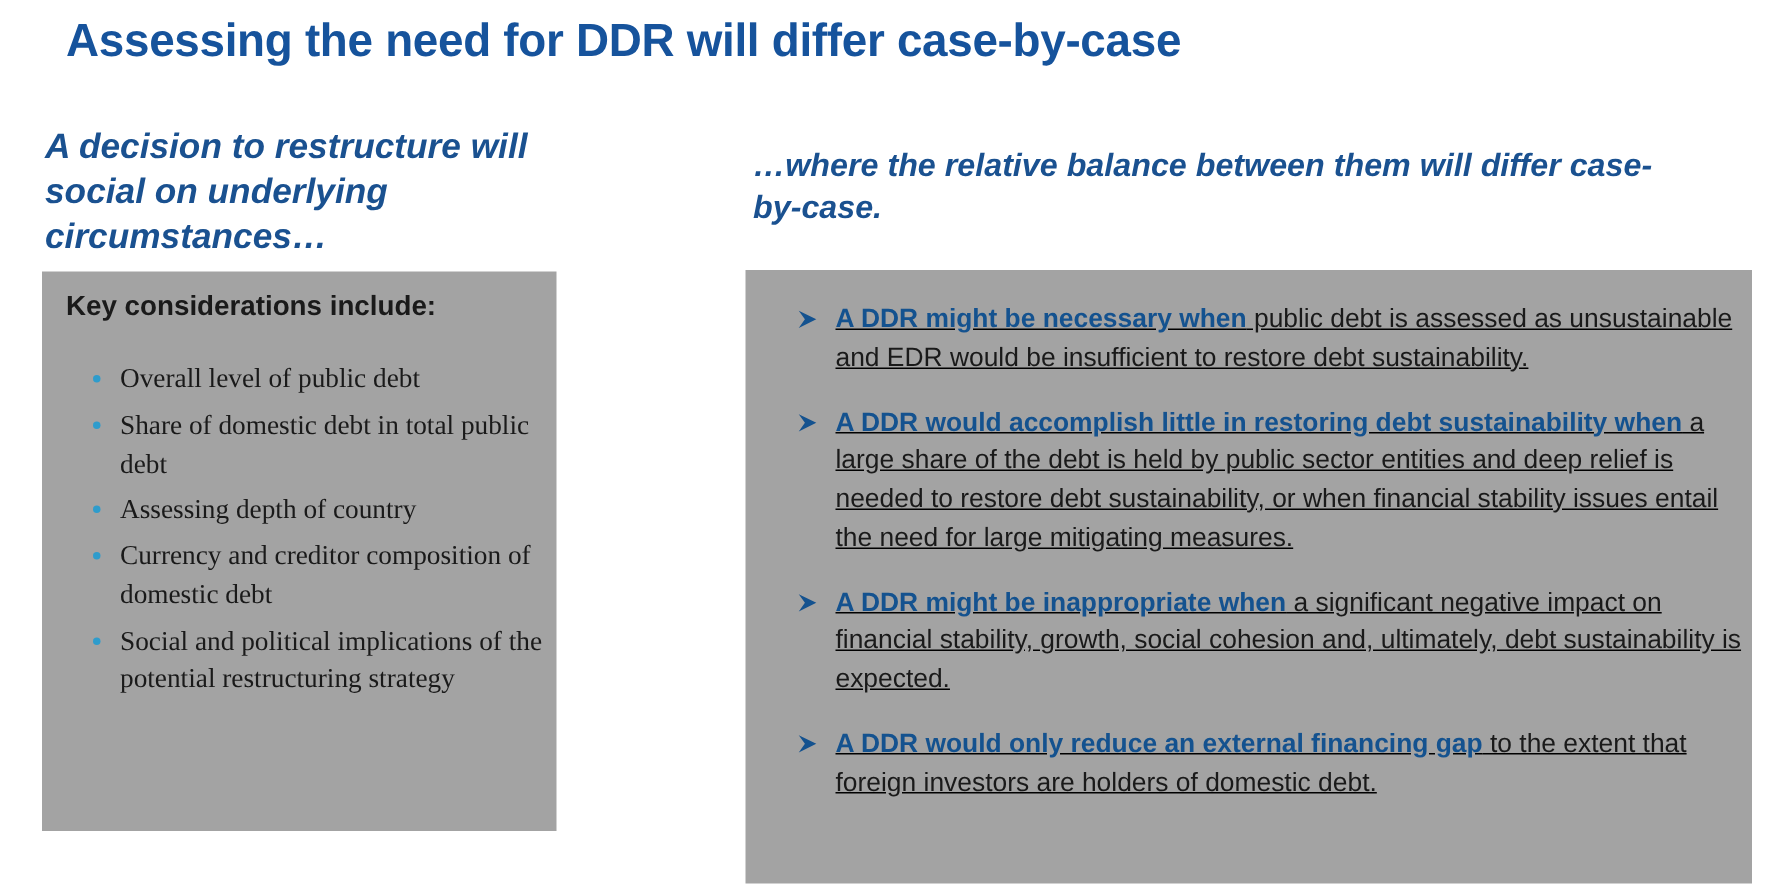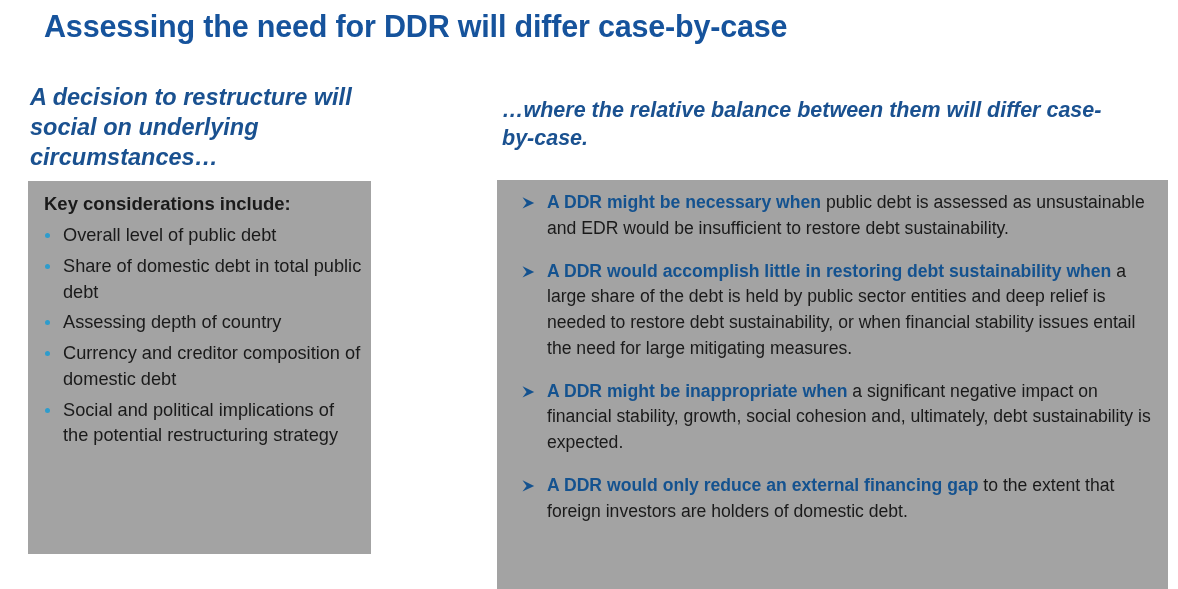--- a/index.html
+++ b/index.html
@@ -80,22 +80,23 @@
     font-weight: bold;
     color: #1a1a1a;
     white-space: nowrap;
   }
   .dot-list {
     position: absolute;
     left: 12px;
     top: 42px;
     width: 322px;
     list-style: none;
-    margin: 0;
+    margin: 17px;
     padding: 0;
+    font-family: Liberation Serif, serif;
   }
   .dot-list li {
     position: relative;
     padding-left: 23px;
     margin-bottom: 5px;
     font-size: 18.2px;
     line-height: 1.415;
     color: #1a1a1a;
   }
   .dot-list li .dot {
@@ -108,22 +109,23 @@
     background: #2e9ccc;
   }
 
   
   .arrow-list {
     position: absolute;
     left: 12px;
     top: 10px;
     width: 650px;
     list-style: none;
-    margin: 0;
+    margin: 10px;
     padding: 0;
+    text-decoration: underline;
   }
   .arrow-list li {
     position: relative;
     padding-left: 38px;
     margin-bottom: 17px;
     font-size: 17.6px;
     line-height: 1.465;
     color: #1a1a1a;
   }
   .arrow-list li:last-child {

